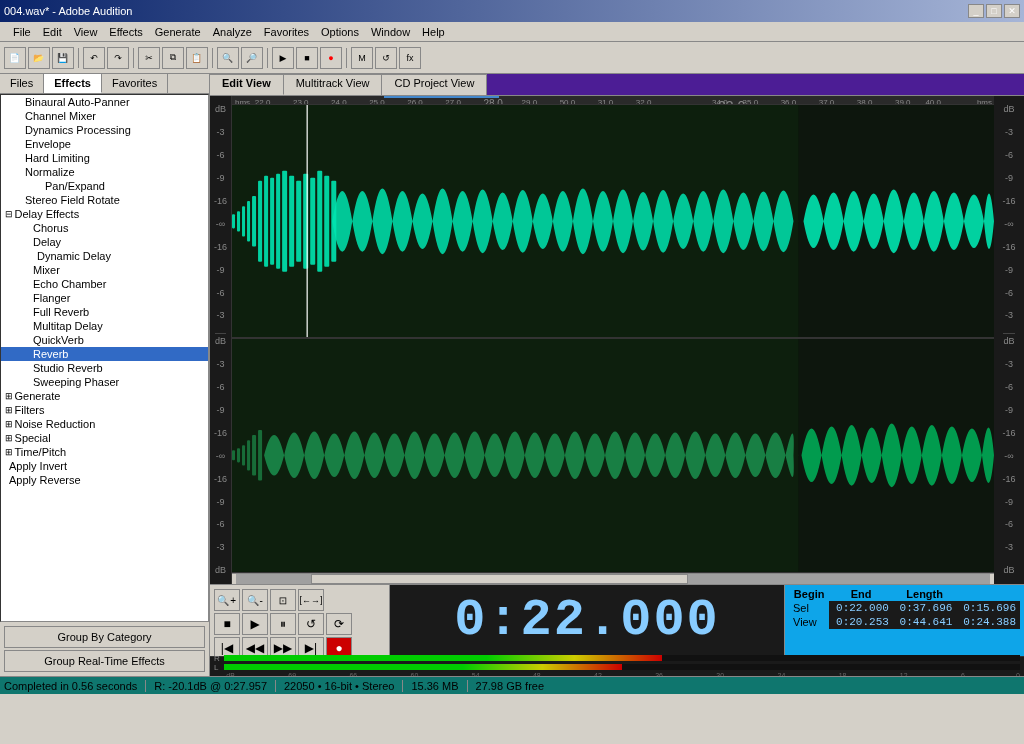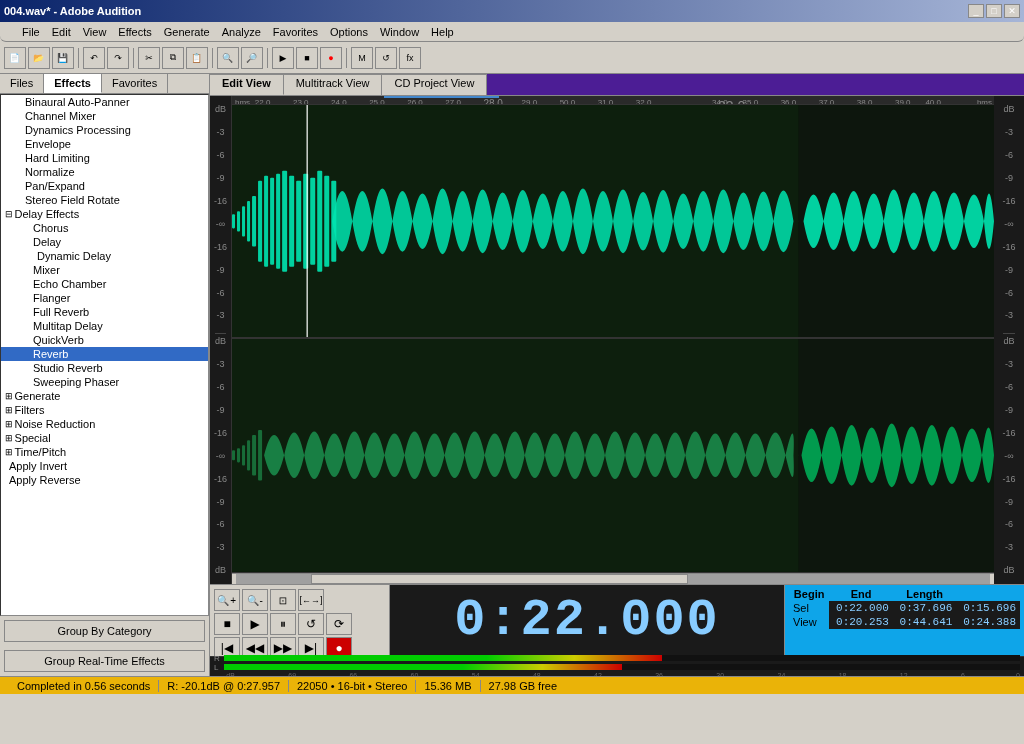--- a/index.html
+++ b/index.html
@@ -1,25 +1,25 @@
 <!DOCTYPE html>
 <html><head>
   <meta charset="utf-8">
   <style>
     * { margin: 0; padding: 0; box-sizing: border-box; }
     body { font-family: 'Tahoma', 'Arial', sans-serif; font-size: 11px; background: #d4d0c8; color: #000; width: 1024px; height: 744px; overflow: hidden; }
     
     
     .title-bar { background: linear-gradient(to right, #0a246a, #a6b5d7); color: white; height: 22px; display: flex; align-items: center; justify-content: space-between; padding: 0 4px; }
-    .title-bar-text { font-size: 11px; font-weight: bold; }
+    .title-bar-text { font-size: 11px; font-weight: normal; }
     .title-bar-buttons { display: flex; gap: 2px; }
     .title-bar-btn { width: 16px; height: 14px; background: #d4d0c8; border: 1px solid #888; font-size: 9px; display: flex; align-items: center; justify-content: center; cursor: pointer; }
 
     
-    .menu-bar { background: #d4d0c8; height: 20px; display: flex; align-items: center; padding: 0 16px; border-bottom: 1px solid #888; border-radius: 6px; }
+    .menu-bar { background: #d4d0c8; height: 20px; display: flex; align-items: center; padding: 0 7px; border-bottom: 1px solid #888; }
     .menu-item { padding: 1px 6px; font-size: 11px; cursor: pointer; }
 
     
     .toolbar { background: #d4d0c8; height: 32px; display: flex; align-items: center; padding: 2px 4px; border-bottom: 1px solid #888; gap: 2px; flex-wrap: nowrap; overflow: hidden; }
     .tb-btn { width: 22px; height: 22px; background: #d4d0c8; border: 1px solid #888; display: flex; align-items: center; justify-content: center; cursor: pointer; font-size: 9px; flex-shrink: 0; }
     .tb-sep { width: 1px; height: 20px; background: #888; margin: 0 2px; flex-shrink: 0; }
 
     
     .main-content { display: flex; height: calc(744px - 22px - 20px - 32px - 20px - 30px - 18px); }
     
@@ -32,21 +32,21 @@
     .tree-view { flex: 1; overflow-y: auto; background: #fff; border: 1px inset #888; margin: 0; }
     .tree-view::-webkit-scrollbar { width: 12px; }
     .tree-view::-webkit-scrollbar-track { background: #d4d0c8; }
     .tree-view::-webkit-scrollbar-thumb { background: #a0a0a0; border: 1px solid #888; }
     
     .tree-item { padding: 1px 0; cursor: pointer; white-space: nowrap; }
     .tree-item.selected { background: #316ac5; color: white; }
     .tree-item span { font-size: 11px; }
     .tree-child { padding-left: 16px; }
     
-    .panel-buttons { padding: 4px; display: flex; flex-direction: column; gap: 8px; }
+    .panel-buttons { padding: 4px; display: flex; flex-direction: column; gap: 2px; }
     .panel-btn { height: 22px; background: #d4d0c8; border: 1px solid #888; cursor: pointer; font-size: 11px; }
     
     
     .center-area { flex: 1; display: flex; flex-direction: column; overflow: hidden; }
     
     
     .view-tabs { display: flex; background: #4c1d95; border-bottom: 1px solid #888; height: 22px; }
     .view-tab { padding: 2px 12px; cursor: pointer; border-right: 1px solid #888; border-top: 1px solid #888; font-size: 11px; background: #d4d0c8; }
     .view-tab.active { background: #d4d0c8; border-bottom: 1px solid #d4d0c8; font-weight: bold; }
 
@@ -79,21 +79,21 @@
     .time-info-table { width: 100%; font-size: 11px; border-collapse: collapse; }
     .time-info-table th { color: #000; padding: 1px 4px; text-align: center; font-weight: bold; }
     .time-info-table td { padding: 1px 4px; text-align: right; }
     .time-info-label { text-align: left !important; }
     .time-info-value { background: #1a1a1a; color: #88ccff; font-family: 'Courier New', monospace; font-size: 11px; padding: 1px 4px; }
 
     
     .level-meter-bar { height: 20px; background: #1a1a1a; display: flex; align-items: center; padding: 0 4px; border-top: 1px solid #333; }
     
     
-    .status-bar { height: 18px; background: #eab308; border-top: 1px solid #888; display: flex; align-items: center; padding: 0 17px; gap: 8px; }
+    .status-bar { height: 18px; background: #0f766e; border-top: 1px solid #888; display: flex; align-items: center; padding: 0 4px; gap: 8px; }
     .status-text { font-size: 11px; }
     .status-sep { width: 1px; height: 12px; background: #888; }
     .status-info { font-size: 11px; color: #000; }
 
     
     .waveform-scrollbar { height: 16px; background: #d4d0c8; border-top: 1px solid #888; display: flex; align-items: center; }
     .scrollbar-track { flex: 1; height: 10px; background: #a0a0a0; margin: 0 4px; position: relative; }
     .scrollbar-thumb { height: 10px; background: #d4d0c8; border: 1px solid #888; position: absolute; left: 10%; width: 50%; }
     
     
@@ -157,21 +157,21 @@
       <div class="panel-tab">Favorites</div>
     </div>
 
     <div class="tree-view">
       <div class="tree-item tree-child" style="padding-left:24px;"><span>Binaural Auto-Panner</span></div>
       <div class="tree-item tree-child" style="padding-left:24px;"><span>Channel Mixer</span></div>
       <div class="tree-item tree-child" style="padding-left:24px;"><span>Dynamics Processing</span></div>
       <div class="tree-item tree-child" style="padding-left:24px;"><span>Envelope</span></div>
       <div class="tree-item tree-child" style="padding-left:24px;"><span>Hard Limiting</span></div>
       <div class="tree-item tree-child" style="padding-left:24px;"><span>Normalize</span></div>
-      <div class="tree-item tree-child" style="padding-left:24px;"><span>Pan/Expand</span></div>
+      <div class="tree-item tree-child" style="padding-left:24px;margin-left:20px;"><span>Pan/Expand</span></div>
       <div class="tree-item tree-child" style="padding-left:24px;"><span>Stereo Field Rotate</span></div>
 
       <div class="tree-item" style="padding-left:4px; display:flex; align-items:center;">
         <span style="margin-right:2px; font-size:9px;">⊟</span>
         <span>Delay Effects</span>
       </div>
       <div class="tree-item" style="padding-left:32px;"><span>Chorus</span></div>
       <div class="tree-item" style="padding-left:32px;"><span>Delay</span></div>
       <div class="tree-item" style="padding-left:36px;"><span>Dynamic Delay</span></div>
       <div class="tree-item" style="padding-left:32px;"><span>Mixer</span></div>

